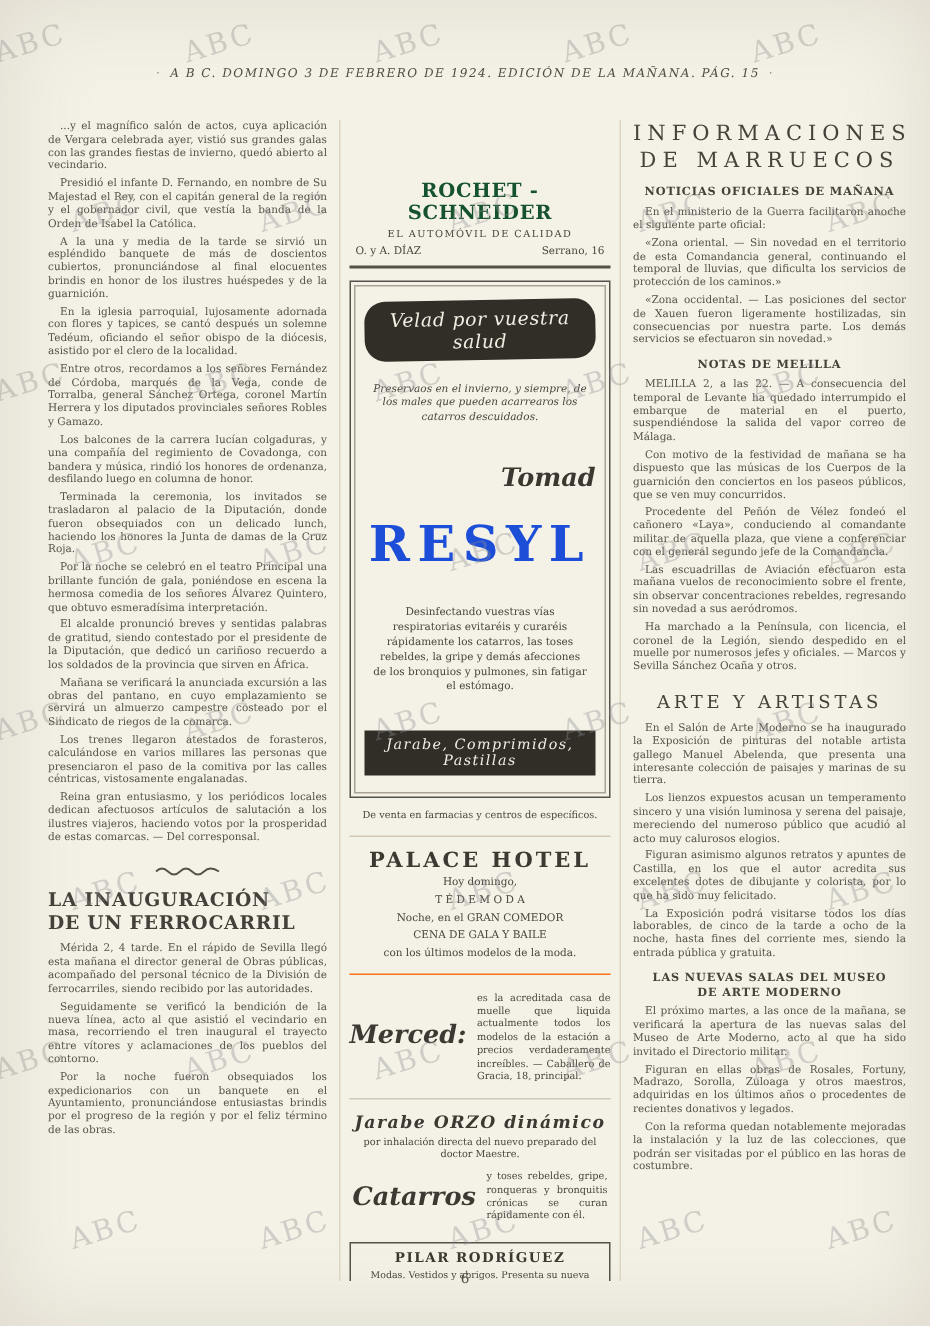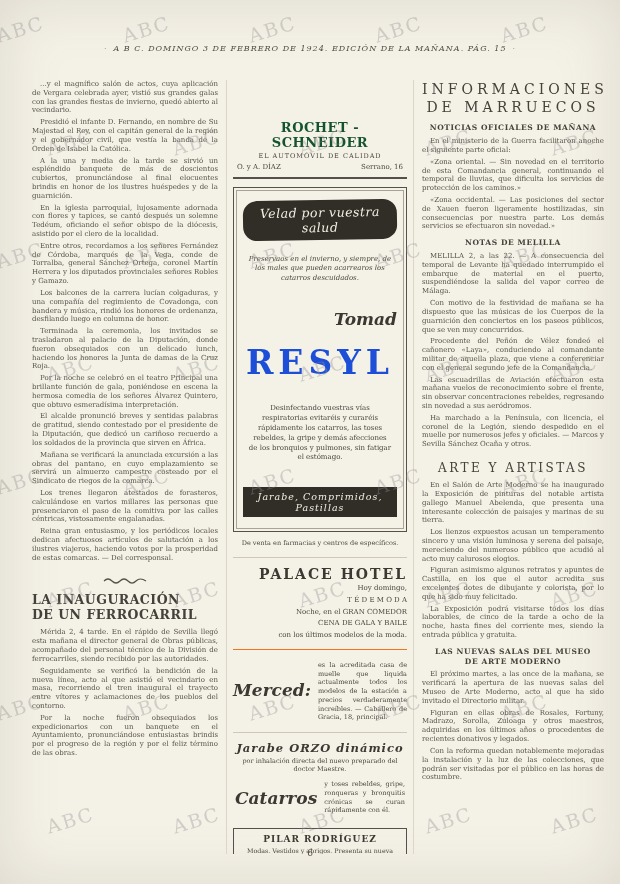--- a/index.html
+++ b/index.html
@@ -83,21 +83,21 @@
   .resyl-intro { font-size:7px; font-style:italic; text-align:center; line-height:1.35; margin:15px 4px 0; }
   .tomad { font-size:17px; font-style:italic; font-weight:bold; text-align:right; margin-top:26px; color:#3b3731; }
   .resyl-brand { font-size:33px; font-weight:bold; letter-spacing:5px; text-align:center; margin-top:14px; color:#1d4ed8; }
   .resyl-body { font-size:7px; text-align:center; line-height:1.4; margin:22px 5px 0; }
   .resyl-formats {
     background:#312e28; color:#f2eee1; font-style:italic;
     font-size:9.5px; letter-spacing:1px; text-align:center;
     padding:4px 2px; margin-top:24px;
   }
   .resyl-footer { font-size:6.5px; text-align:center; line-height:1.35; margin:7px 8px 9px; }
-  .palace { text-align:right; border-top:1px solid #cfc8b6; padding-top:8px; }
+  .palace { text-align:center; border-top:1px solid #cfc8b6; padding-top:8px; }
   .palace-title { font-size:14px; font-weight:bold; letter-spacing:2px; color:#3c3832; }
   .palace-line { font-size:7px; margin-top:2.5px; line-height:1.3; }
   .merced { display:flex; gap:7px; align-items:center; border-top:1px solid #f97316; margin-top:9px; padding-top:8px; }
   .merced-brand { font-size:17px; font-style:italic; font-weight:bold; white-space:nowrap; color:#3c3832; }
   .merced-text { font-size:6.5px; text-align:justify; line-height:1.35; padding-top:3px; }
   .catarros { text-align:center; margin-top:10px; border-top:1px solid #cfc8b6; padding-top:8px; }
   .cat-header { font-size:11.5px; font-weight:bold; font-style:italic; letter-spacing:1px; color:#3c3832; }
   .cat-sub { font-size:6.5px; margin-top:2px; }
   .cat-row { display:flex; align-items:center; gap:7px; margin-top:7px; text-align:left; padding:0 2px; }
   .cat-brand { font-size:17px; font-weight:bold; font-style:italic; white-space:nowrap; color:#3c3832; }

